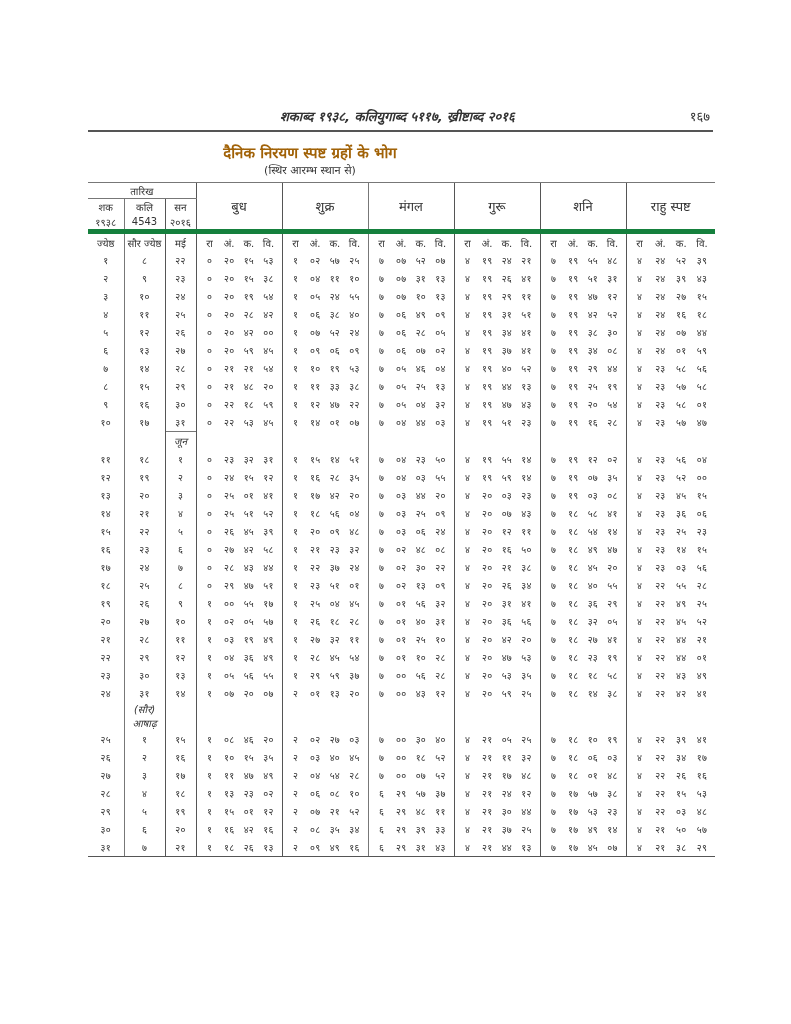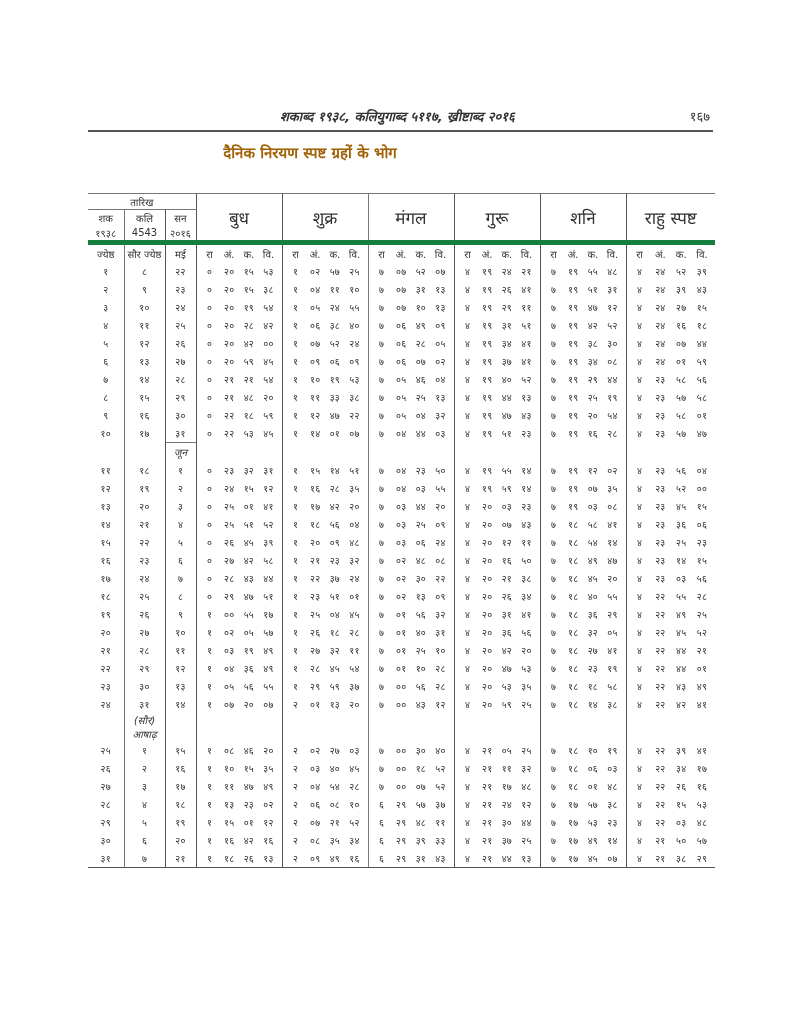--- a/index.html
+++ b/index.html
@@ -5,24 +5,24 @@
   html, body { margin: 0; padding: 0; background: #ffffff; }
   body { width: 791px; height: 1024px; position: relative; font-family: "DejaVu Sans", sans-serif; color: #222; }
   .running-head { position: absolute; top: 105px; left: 90px; width: 620px; height: 22px; }
   .running-head .title { position: absolute; left: 190px; top: 2px; font-size: 13px; font-style: italic; color: #333; font-weight: bold; }
   .running-head .pageno { position: absolute; right: 0; top: 2px; font-size: 13px; color: #333; }
   .rule { position: absolute; top: 130px; left: 88px; width: 625px; height: 2px; background: #555; }
   .titles { position: absolute; top: 143px; left: 90px; width: 440px; text-align: center; }
   .titles .t1 { font-size: 15px; font-weight: bold; color: #a16207; line-height: 20px; }
   .titles .t2 { font-size: 11px; line-height: 16px; color: #333; }
   .titles .t3 { font-size: 11px; line-height: 16px; color: #333; }
-  table.main { position: absolute; top: 193px; left: 88px; width: 627px; border-collapse: collapse; font-size: 10px; color: #333; }
+  table.main { position: absolute; top: 182px; left: 88px; width: 627px; border-collapse: collapse; font-size: 10px; color: #333; }
   table.main td, table.main th { padding: 0; text-align: center; font-weight: normal; }
   .hdr td { height: 15px; }
-  .planet-hdr { font-size: 17px; }
+  .planet-hdr { font-size: 13px; }
   .bl { border-left: 1px solid #777; }
   .bl2 { border-left: 1.5px solid #555; }
   .bt { border-top: 1px solid #777; }
   .bb { border-bottom: 1px solid #777; }
   .sub td { height: 17px; border-top: 5px solid #15803d; font-size: 10px; }
   .row td { height: 18px; font-size: 9.5px; letter-spacing: 0.2px; }
   .month td { height: 18px; font-size: 10px; font-style: italic; }
   .lastrow td { border-bottom: 1.5px solid #555; }
   .vals { display: flex; justify-content: space-between; padding: 0 6px; }
   .vals span { display: inline-block; min-width: 14px; text-align: center; }
@@ -31,20 +31,21 @@
 <body>
 
 <div class="running-head">
   <span class="title">शकाब्द १९३८, कलियुगाब्द ५११७, ख्रीष्टाब्द २०१६</span>
   <span class="pageno">१६७</span>
 </div>
 <div class="rule"></div>
 
 <div class="titles">
   <div class="t1">दैनिक निरयण स्पष्ट ग्रहों के भोग</div>
+  <div class="t2">(स्थिर आरम्भ स्थान से)</div>
 </div>
 
 <table class="main">
   <colgroup>
     <col style="width:36px">
       <col style="width:41px">
       <col style="width:31px">
     <col style="width:86px">
       <col style="width:86px">
       <col style="width:86px">

